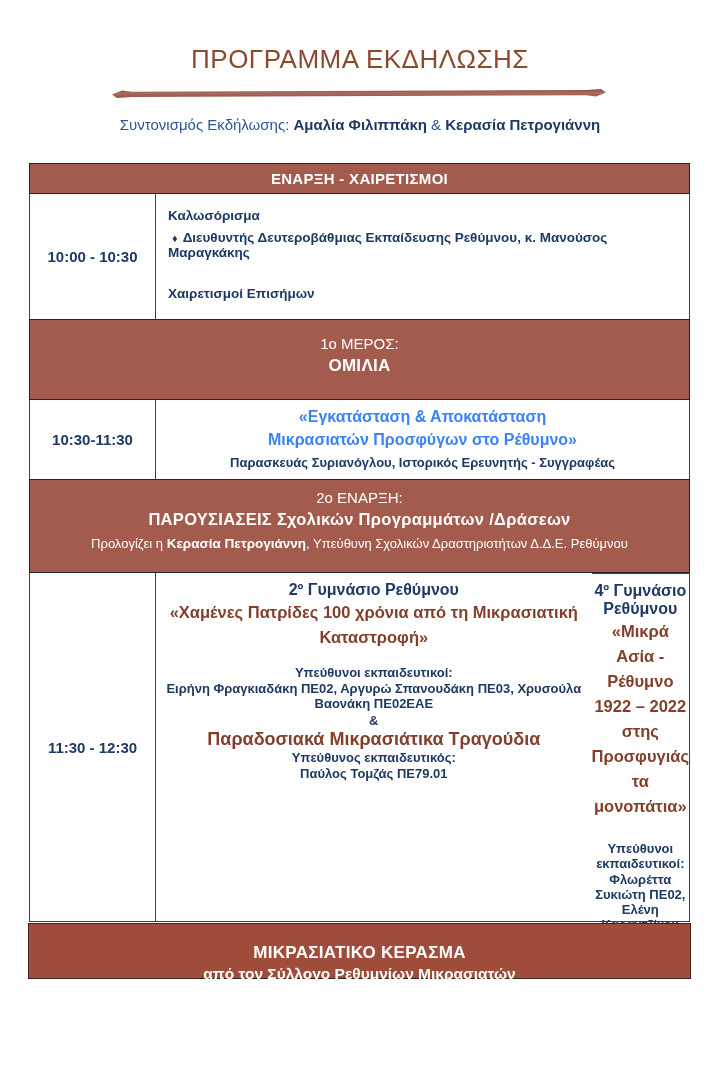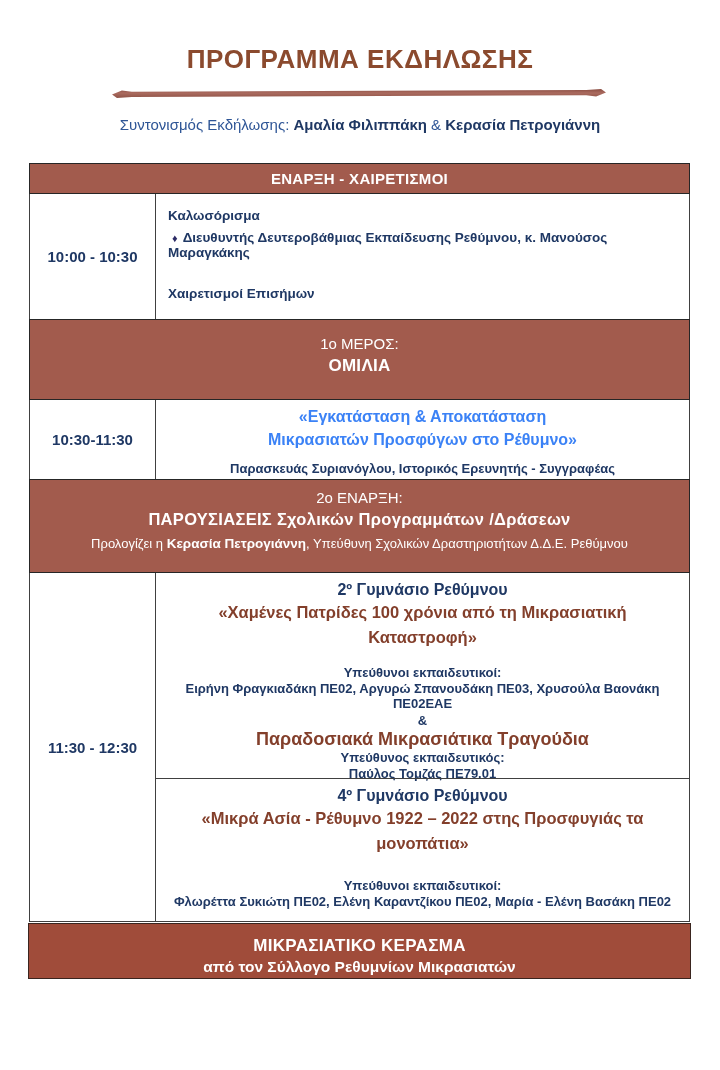--- a/index.html
+++ b/index.html
@@ -3,21 +3,21 @@
 <meta charset="utf-8">
 <style>
   html,body { margin:0; padding:0; background:#ffffff; }
   .page {
     position:relative; width:720px; height:1070px; background:#ffffff;
     font-family:"Liberation Sans","DejaVu Sans",sans-serif; overflow:hidden;
     color:#1f3864;
   }
   .doc-title {
     position:absolute; top:44px; left:0; width:720px; text-align:center;
-    font-size:26px; font-weight:bold; color:#8b4a2e; letter-spacing:0.5px;
+    font-size:26px; font-weight:normal; color:#8b4a2e; letter-spacing:0.5px;
   }
   .brush {
     position:absolute; top:89px; left:112px; width:494px; height:9px;
     background:linear-gradient(180deg,#8a4d42 0%, #ab6b5f 45%, #8f5347 100%);
     clip-path:polygon(0% 60%, 2% 18%, 4% 30%, 96% 12%, 99% 0%, 100% 38%, 98% 82%, 96% 70%, 4% 88%, 1% 100%);
   }
   .coordination {
     position:absolute; top:116px; left:0; width:720px; text-align:center;
     font-size:15px; color:#2e5596;
   }
@@ -51,40 +51,40 @@
   .bar-part2 { height:94px; padding-top:9px; }
   .bar .ln-label { font-size:15px; }
   .bar .ln-title { font-size:17px; font-weight:bold; margin-top:4px; letter-spacing:0.3px; }
   .bar-part2 .ln-title { font-size:16.5px; }
   .bar .ln-intro { font-size:13px; margin-top:7px; }
   .bar .ln-intro .nm { font-weight:bold; font-size:13.5px; }
 
   .row-talk { height:79px; }
   .row-talk .content { text-align:center; padding-top:5px; }
   .talk-title { font-size:16px; font-weight:bold; color:#3b82f6; line-height:23px; }
-  .speaker { font-size:13px; font-weight:bold; color:#1f3864; margin-top:10px; }
+  .speaker { font-size:13px; font-weight:bold; color:#1f3864; margin-top:4px; }
 
   .row-schools { height:349px; border-bottom:1px solid #404040; }
-  .projects { flex:1; display:flex; flex-direction:column; }
+  .projects { flex:1; display:flex; flex-direction:row; }
   .school-block { box-sizing:border-box; text-align:center; padding-top:8px; }
   .school-a { height:205px; }
   .school-b { flex:1; border-top:1px solid #404040;text-align:center; }
   .school-name { font-size:16px; font-weight:bold; color:#1f3864; }
   .project-title { font-size:16.5px; font-weight:bold; color:#833f2b; line-height:25px; margin-top:1px; }
   .tlabel { font-size:13px; font-weight:bold; color:#1f3864; }
   .gap-a { margin-top:15px; }
   .gap-b { margin-top:22px; }
   .tnames { font-size:13px; font-weight:bold; color:#1f3864; margin-top:1px; }
   .amp { font-size:13px; font-weight:bold; color:#1f3864; margin-top:2px; }
   .music-title { font-size:18px; font-weight:bold; color:#833f2b; margin-top:1px; }
 
   .closing {
     position:absolute; top:923px; left:28px; width:663px; height:56px;
     box-sizing:border-box; border:1.5px solid #3a251f;
-    background:#a04c3a; color:#ffffff; text-align:center; padding-top:12px;
+    background:#a04c3a; color:#ffffff; text-align:center; padding-top:19px;
   }
   .closing .c1 { font-size:17px; font-weight:bold; letter-spacing:0.3px; }
   .closing .c2 { font-size:15.5px; font-weight:bold; margin-top:2px; }
 </style>
 </head>
 <body>
 
 <div class="page">
 
   <div class="doc-title">ΠΡΟΓΡΑΜΜΑ ΕΚΔΗΛΩΣΗΣ</div>

